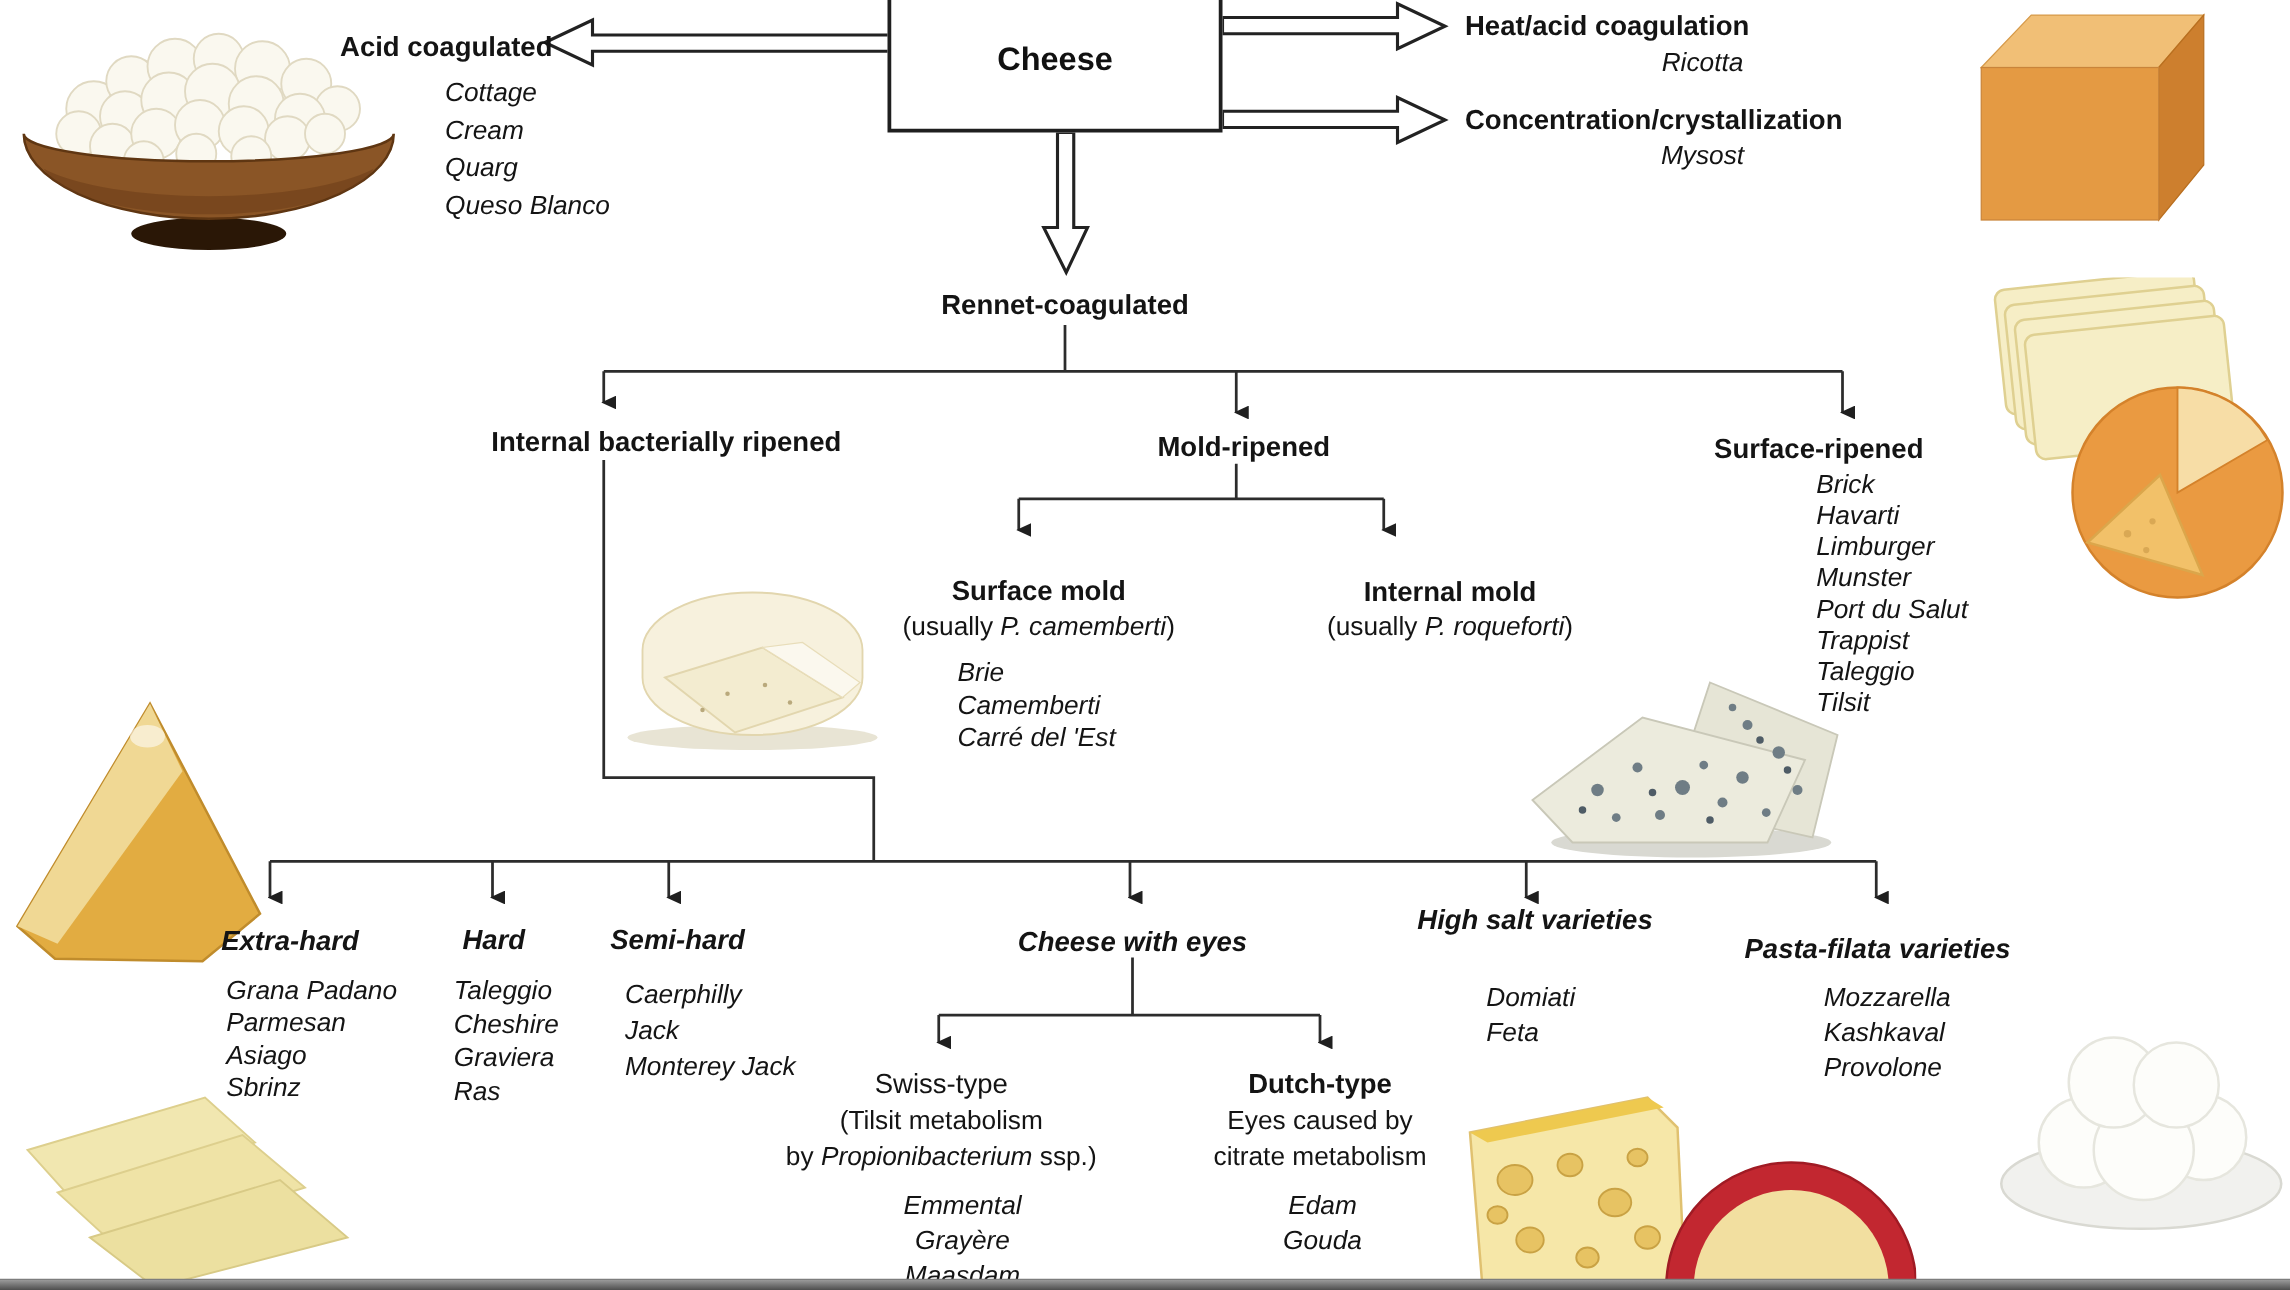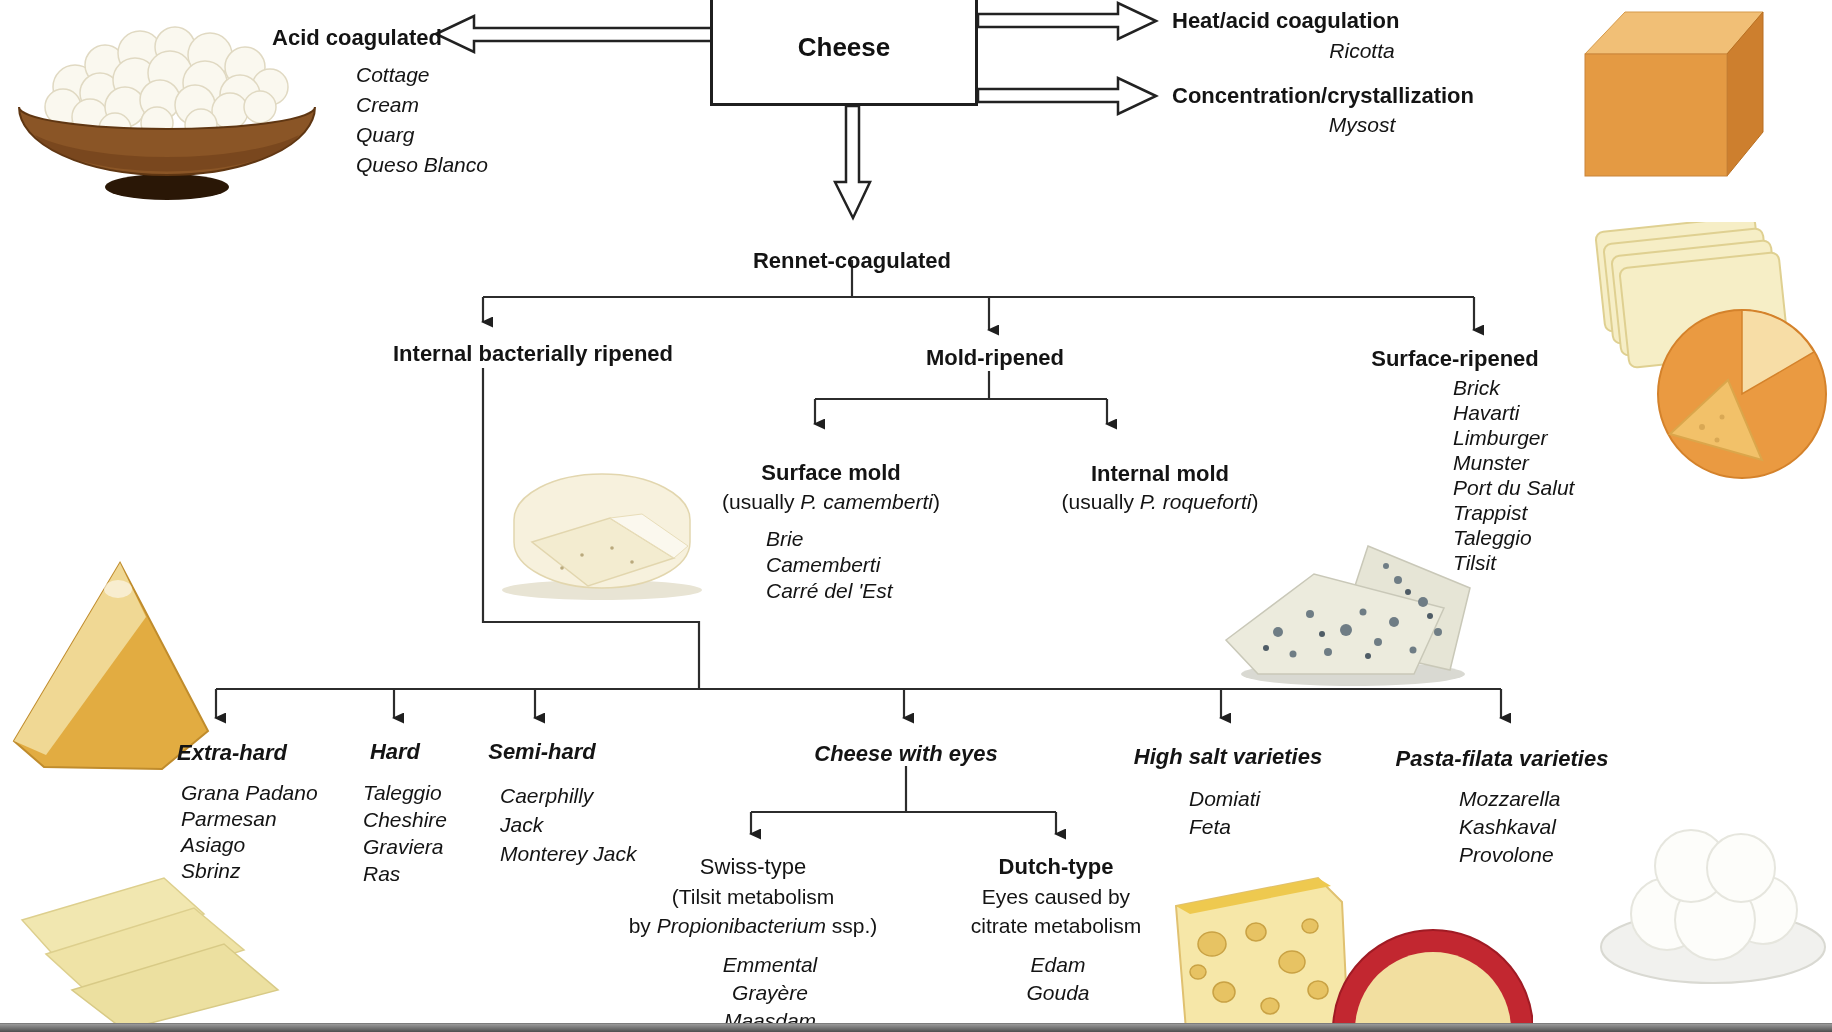--- a/index.html
+++ b/index.html
@@ -215,21 +215,21 @@
     <div>Cream</div>
     <div>Quarg</div>
     <div>Queso Blanco</div>
   </div>
 
   <div class="lbl b" style="left:1172px;top:8px">Heat/acid coagulation</div>
   <div class="lbl it ctr" style="left:1362px;top:38px">Ricotta</div>
   <div class="lbl b" style="left:1172px;top:83px">Concentration/crystallization</div>
   <div class="lbl it ctr" style="left:1362px;top:112px">Mysost</div>
 
-  <div class="lbl b ctr" style="left:852px;top:248px">Rennet-coagulated</div>
+  <div class="lbl b ctr" style="left:852px;top:231px">Rennet-coagulated</div>
 
   <div class="lbl b ctr" style="left:533px;top:341px">Internal bacterially ripened</div>
   <div class="lbl b ctr" style="left:995px;top:345px">Mold-ripened</div>
   <div class="lbl b ctr" style="left:1455px;top:346px">Surface-ripened</div>
   <div class="lbl it list lh25" style="left:1453px;top:375px">
     <div>Brick</div>
     <div>Havarti</div>
     <div>Limburger</div>
     <div>Munster</div>
     <div>Port du Salut</div>
@@ -267,21 +267,21 @@
 
   <div class="lbl bi ctr" style="left:542px;top:739px">Semi-hard</div>
   <div class="lbl it list lh29" style="left:500px;top:781px">
     <div>Caerphilly</div>
     <div>Jack</div>
     <div>Monterey Jack</div>
   </div>
 
   <div class="lbl bi ctr" style="left:906px;top:741px">Cheese with eyes</div>
 
-  <div class="lbl bi ctr" style="left:1228px;top:744px">High salt varieties</div>
+  <div class="lbl bi ctr" style="left:1228px;top:723px">High salt varieties</div>
   <div class="lbl it list lh28" style="left:1189px;top:785px">
     <div>Domiati</div>
     <div>Feta</div>
   </div>
 
   <div class="lbl bi ctr" style="left:1502px;top:746px">Pasta-filata varieties</div>
   <div class="lbl it list lh28" style="left:1459px;top:785px">
     <div>Mozzarella</div>
     <div>Kashkaval</div>
     <div>Provolone</div>

